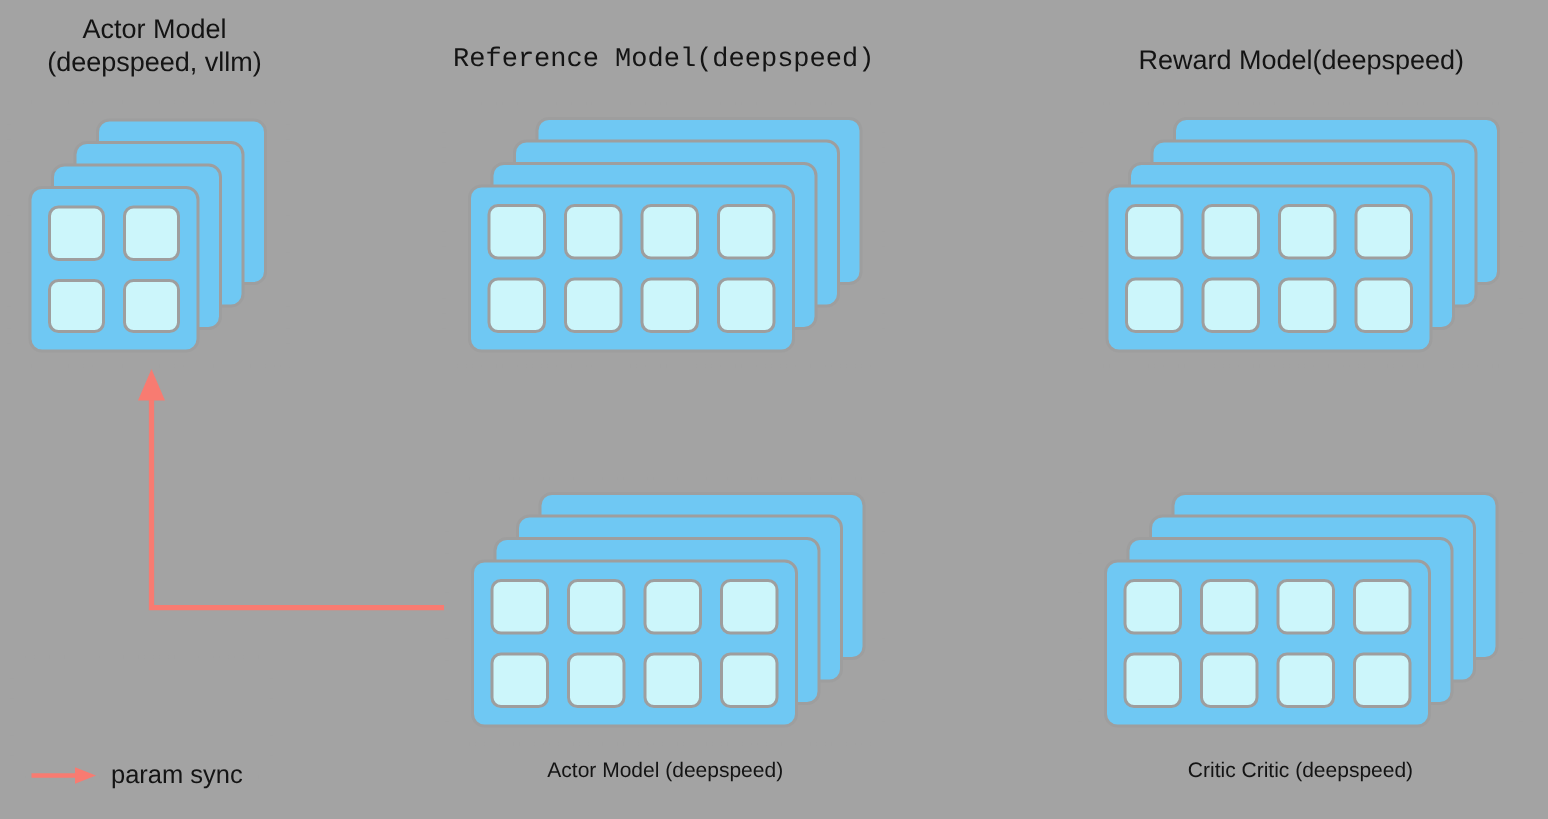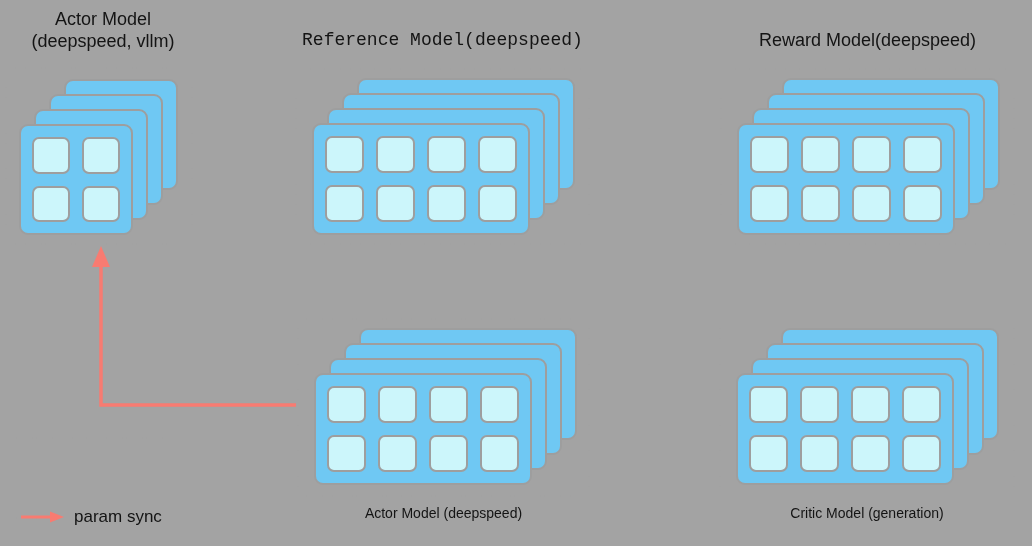--- a/index.html
+++ b/index.html
@@ -148,21 +148,21 @@
         <div class="gpu-cell"></div>
         <div class="gpu-cell"></div>
         <div class="gpu-cell"></div>
         <div class="gpu-cell"></div>
         <div class="gpu-cell"></div>
         <div class="gpu-cell"></div>
         <div class="gpu-cell"></div>
         <div class="gpu-cell"></div>
       </div>
   </div>
-  <div class="model-label" style="left:719px; top:505px; width:296px;">Critic Model (generation)</div>
+  <div class="model-label" style="left:719px; top:505px; width:296px;">Critic Critic (deepspeed)</div>
 
   <svg class="arrow-overlay" width="1032" height="546">
     <polyline points="296,405 101,405 101,263" style="fill:none; stroke:var(--arrow, #f87b71); stroke-width:3.5;"></polyline>
     <polygon points="101,246 92,267 110,267" style="fill:var(--arrow, #f87b71);"></polygon>
   </svg>
 
   <div class="dashed-box" style="left:7px; top:437px; width:175px; height:82px;">
     <div class="legend-row">
       <svg width="46" height="16">
         <line x1="2" y1="8" x2="32" y2="8" style="stroke:var(--arrow, #f87b71); stroke-width:3;"></line>

